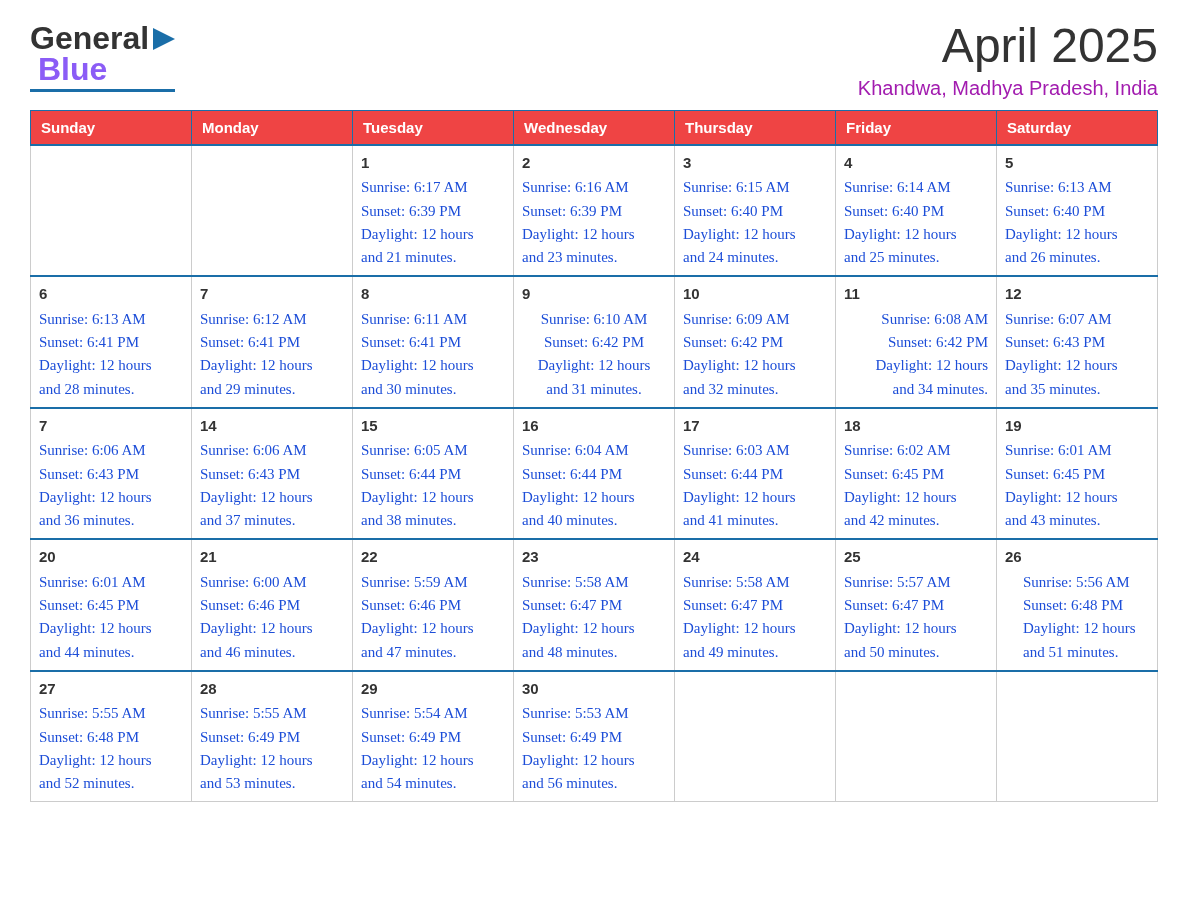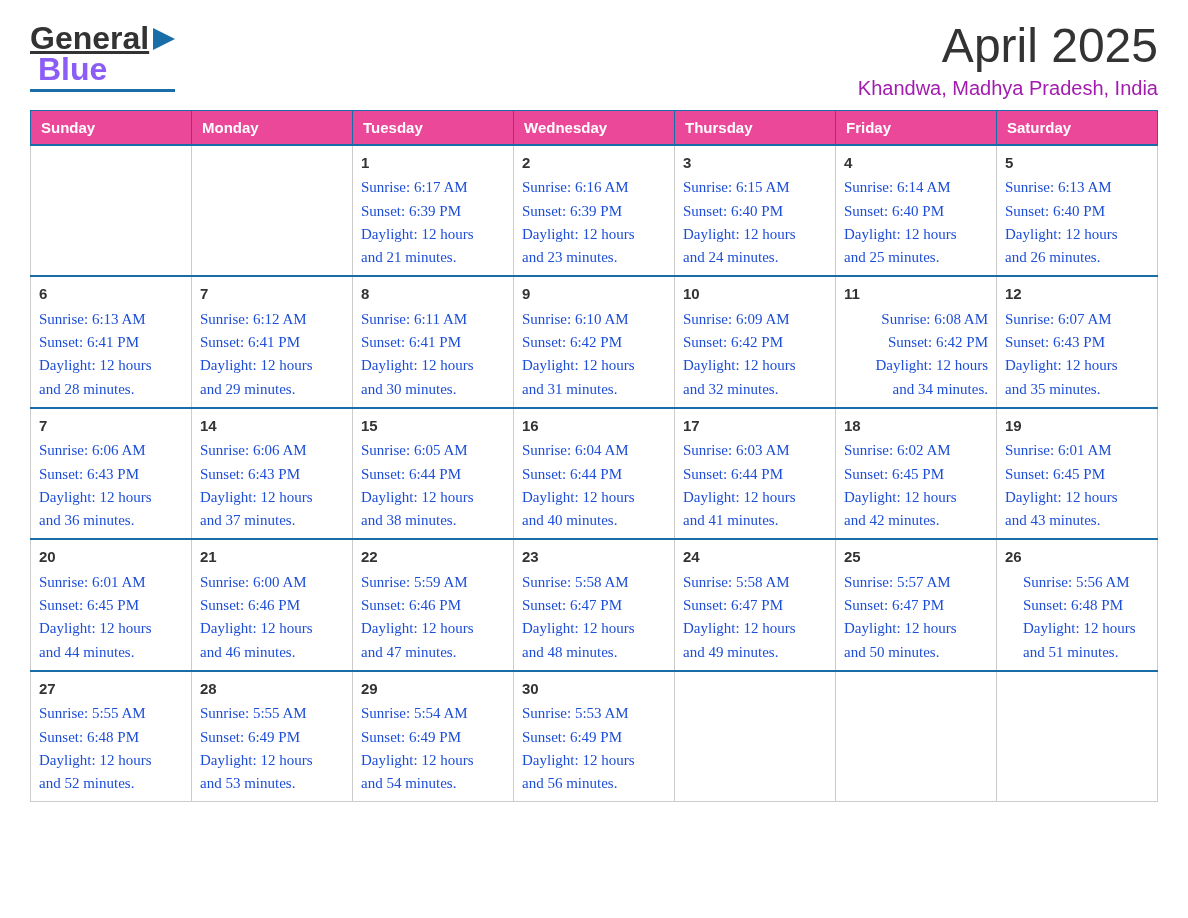--- a/index.html
+++ b/index.html
@@ -17,21 +17,21 @@
     }
     .title-block {
       text-align: right;
     }
     .calendar {
       width: 100%;
       border-collapse: collapse;
       margin-top: 10px;
     }
     .calendar th {
-      background-color: #ec4899;
+      background-color: #ef4444;
       color: #fff;
       padding: 8px 10px;
       font-size: 15px;
       font-weight: bold;
       text-align: left;
       border: 1px solid #1a6ea8;
     }
     .calendar td {
       vertical-align: top;
       padding: 6px 8px;
@@ -67,21 +67,21 @@
       display: flex;
       align-items: center;
     }
   </style>
 </head>
 <body>
 
 <div class="header">
   <div class="logo-wrapper">
     <div class="logo-top">
-      <span style="font-size:32px;font-weight:900;color:#333;font-family:Arial,sans-serif;text-decoration:underline;">General</span>
+      <span style="font-size:32px;font-weight:900;color:#333;font-family:Arial,sans-serif;">General</span>
       <span style="display:inline-block;margin-left:4px;margin-top:4px;">
         <svg width="22" height="22" viewBox="0 0 22 22">
           <polygon points="0,0 22,11 0,22" fill="#1a6ea8"></polygon>
         </svg>
       </span>
     </div>
     <div style="font-size:32px;font-weight:900;color:#8b5cf6;font-family:Arial,sans-serif;margin-top:-6px;margin-left:8px;">Blue</div>
     <div style="height:3px;background:#1a6ea8;width:100%;margin-top:1px;"></div>
   </div>
   <div class="title-block">
@@ -159,21 +159,21 @@
         </td>
         <td>
           <span class="day-num">8</span>
           <div class="day-info" style="white-space: pre-line;">Sunrise: 6:11 AM
 Sunset: 6:41 PM
 Daylight: 12 hours
 and 30 minutes.</div>
         </td>
         <td>
           <span class="day-num">9</span>
-          <div class="day-info" style="white-space: pre-line;">Sunrise: 6:10 AM
+          <div class="day-info" style="white-space: pre-line; text-align: center;">Sunrise: 6:10 AM
 Sunset: 6:42 PM
 Daylight: 12 hours
 and 31 minutes.</div>
         </td>
         <td>
           <span class="day-num">10</span>
           <div class="day-info" style="white-space: pre-line;">Sunrise: 6:09 AM
 Sunset: 6:42 PM
 Daylight: 12 hours
 and 32 minutes.</div>

